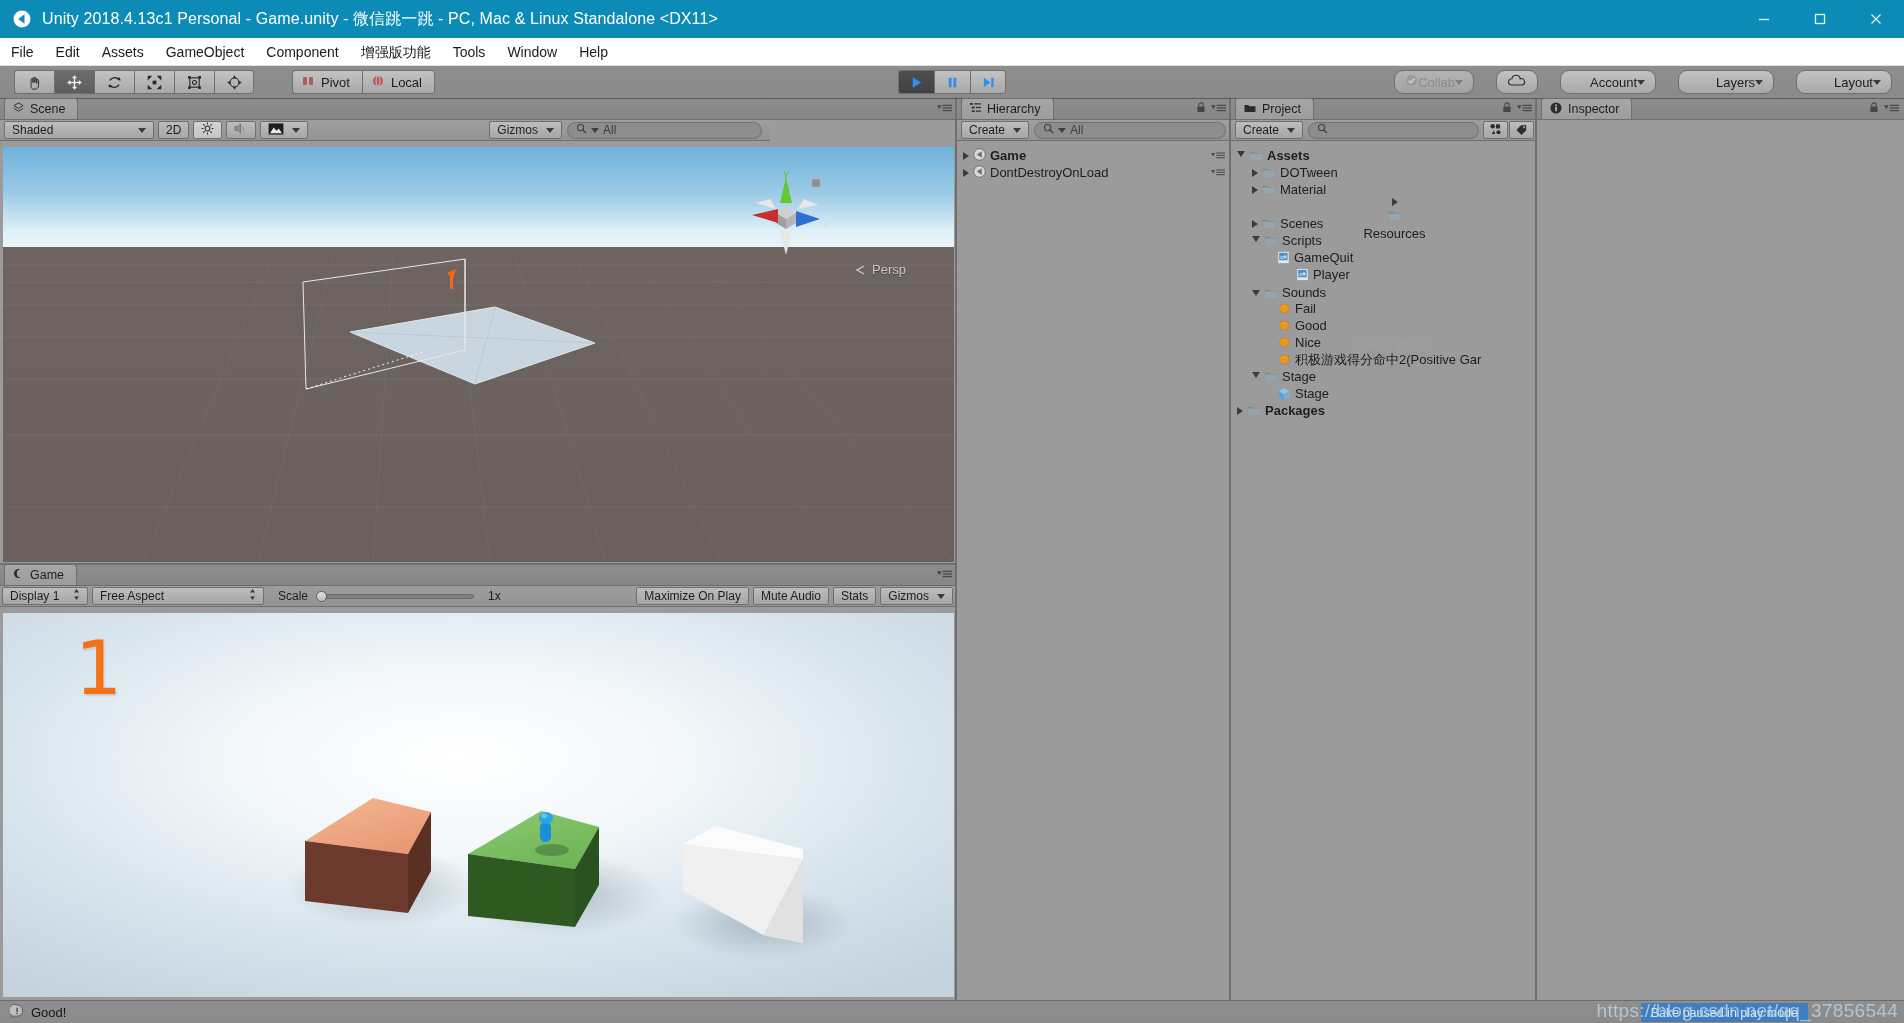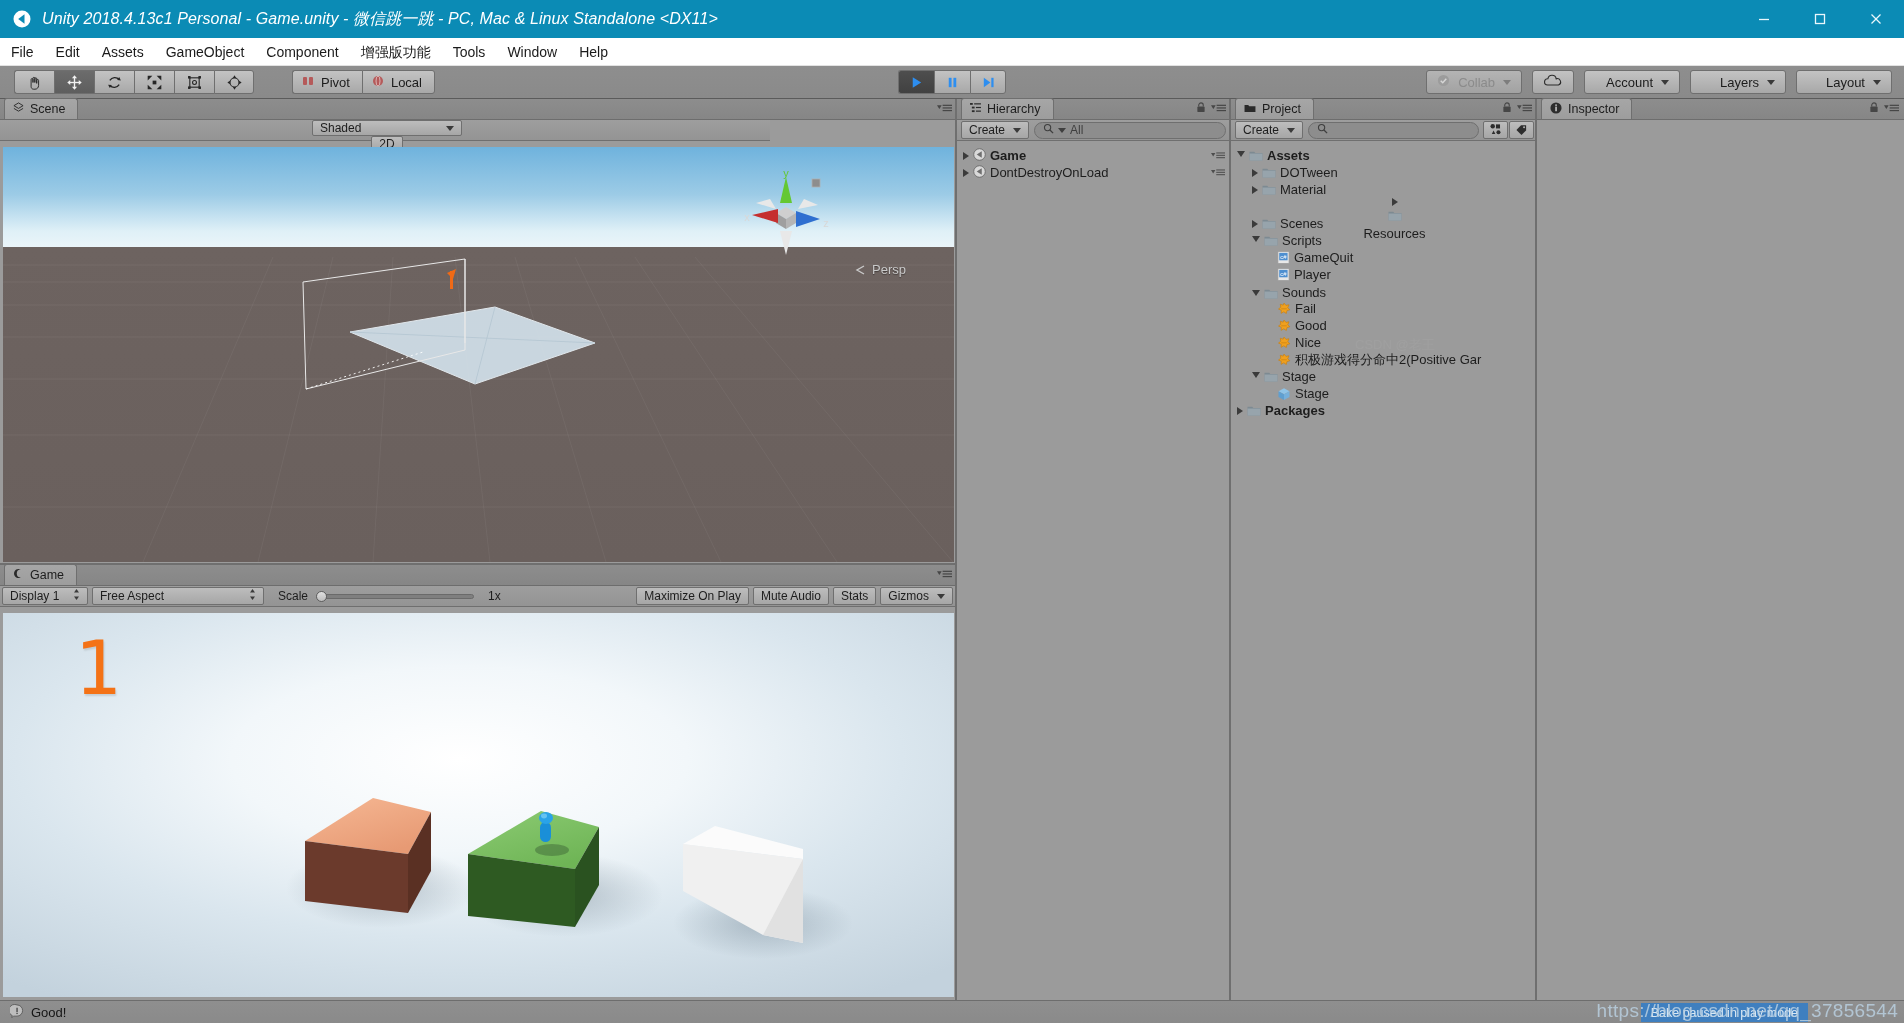--- a/index.html
+++ b/index.html
@@ -20,21 +20,20 @@
     background: #0b8bb5;
     display: flex; align-items: center;
   }
   .title-logo {
     width: 20px; height: 20px; margin-left: 12px; margin-right: 10px;
     display:flex; align-items:center; justify-content:center;
   }
   .title-text {
     color: #ffffff; font-size: 16px; letter-spacing: .1px;
     white-space: nowrap;
-    font-style: italic;
   }
   .winbtns { position:absolute; right:0; top:0; height:38px; display:flex; }
   .winbtn {
     width: 56px; height:38px; display:flex; align-items:center; justify-content:center;
     color: #eaf7fc;
   }
 
   
   .menubar {
     position:absolute; left:0; top:38px; width:1904px; height:28px;
@@ -82,24 +81,24 @@
     background: linear-gradient(#c3c3c3,#a8a8a8);
     border:1px solid #6f6f6f; border-right:none;
     display:flex; align-items:center; justify-content:center;
   }
   .play-btn:first-child { border-radius:3px 0 0 3px; }
   .play-btn:last-child { border-right:1px solid #6f6f6f; border-radius:0 3px 3px 0; }
   .play-btn.engaged { background: linear-gradient(#4e4e4e,#414141); }
 
   .tb-right { position:absolute; right: 12px; display:flex; align-items:center; gap:10px; }
   .tb-pill {
-    height:24px; padding:0 10px; display:flex; align-items:center; gap:8px;
+    height:24px; padding:0 10px; display:flex; align-items:center; gap:0;
     background: linear-gradient(#c3c3c3,#a8a8a8);
-    border:1px solid #6f6f6f; border-radius:3px;
-    font-size:13px; color:#1c1c1c; white-space:nowrap;
+    border:1px solid #6f6f6f; border-radius:9px;
+    font-size:13px; color:#1c1c1c; white-space:nowrap;margin-left:12px;
   }
   .tb-pill.disabled { color:#8b8b8b; background: linear-gradient(#b4b4b4,#a2a2a2); }
   .tb-pill.fixed-w { min-width: 96px; justify-content: flex-end; }
   .caret { width:0;height:0;border-left:4px solid transparent;border-right:4px solid transparent;border-top:5px solid #3a3a3a; }
   .caret.dim { border-top-color:#7d7d7d; }
 
   
   .panel { position:absolute; background:#9b9b9b; }
   .panel-tabrow {
     height: 21px; background: linear-gradient(#8d8d8d,#868686);
@@ -407,21 +406,21 @@
           <svg width="15" height="10" viewBox="0 0 16 10">
               <polygon points="0,2 5,2 2.5,6" fill="#2d2d2d"></polygon>
               <rect x="6" y="1.5" width="10" height="1.3" fill="#2d2d2d"></rect>
               <rect x="6" y="4.3" width="10" height="1.3" fill="#2d2d2d"></rect>
               <rect x="6" y="7.1" width="10" height="1.3" fill="#2d2d2d"></rect>
             </svg>
         </span>
       </div>
     </div>
 
-    <div class="subbar" style="position:absolute;left:0;top:21px;width:770px;flex-direction:column;">
+    <div class="subbar" style="position:absolute;left:0;top:21px;width:770px;">
       <div class="sb-btn" style="width:150px;justify-content:space-between">
         <span>Shaded</span>
         <span class="caret"></span>
       </div>
       <div class="sb-btn">
         <span>2D</span>
       </div>
       <div class="sb-btn" style="background:linear-gradient(#d5d5d5,#c4c4c4)">
         <span>
           <svg width="13" height="13" viewBox="0 0 14 14">
@@ -875,21 +874,21 @@
           <span class="tri empty"></span>
           <span style="display: flex;">
             <svg width="13" height="13" viewBox="0 0 14 14">
               <rect x="1" y="0.5" width="12" height="13" fill="#e8e8e8" stroke="#9a9a9a" stroke-width=".8"></rect>
               <rect x="2.4" y="2" width="9" height="8" fill="#4e8fd0"></rect>
               <text x="6.9" y="8.6" font-size="6.4" fill="#ffffff" text-anchor="middle" font-family="Liberation Sans, sans-serif">c#</text>
             </svg>
           </span>
           <span>GameQuit</span>
         </div>
-        <div class="tree-row" style="padding-left: 36px;">
+        <div class="tree-row" style="padding-left: 55px;">
           <span class="tri empty"></span>
           <span style="display: flex;">
             <svg width="13" height="13" viewBox="0 0 14 14">
               <rect x="1" y="0.5" width="12" height="13" fill="#e8e8e8" stroke="#9a9a9a" stroke-width=".8"></rect>
               <rect x="2.4" y="2" width="9" height="8" fill="#4e8fd0"></rect>
               <text x="6.9" y="8.6" font-size="6.4" fill="#ffffff" text-anchor="middle" font-family="Liberation Sans, sans-serif">c#</text>
             </svg>
           </span>
           <span>Player</span>
         </div>

